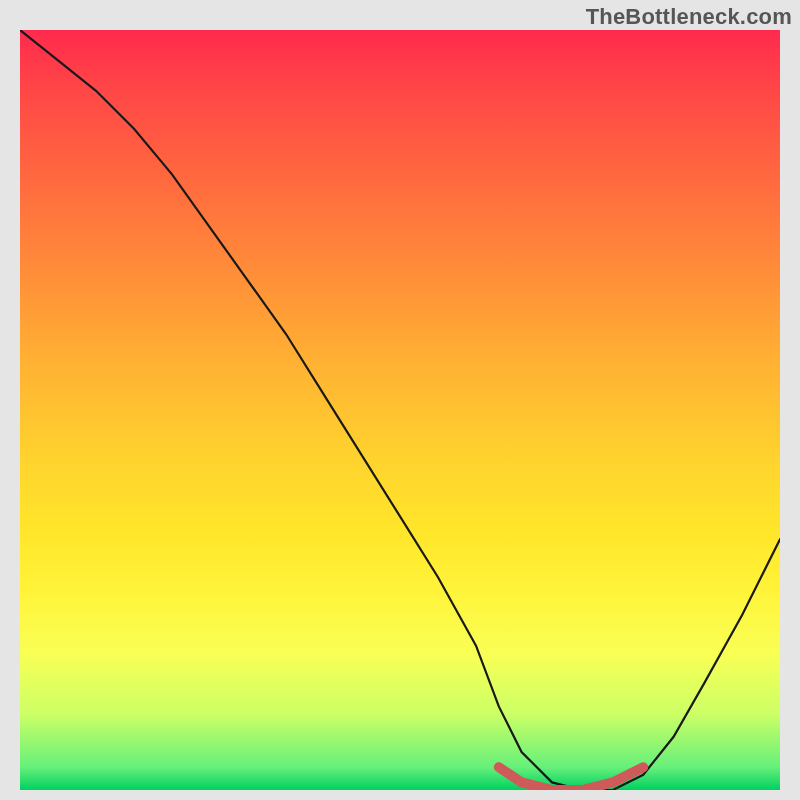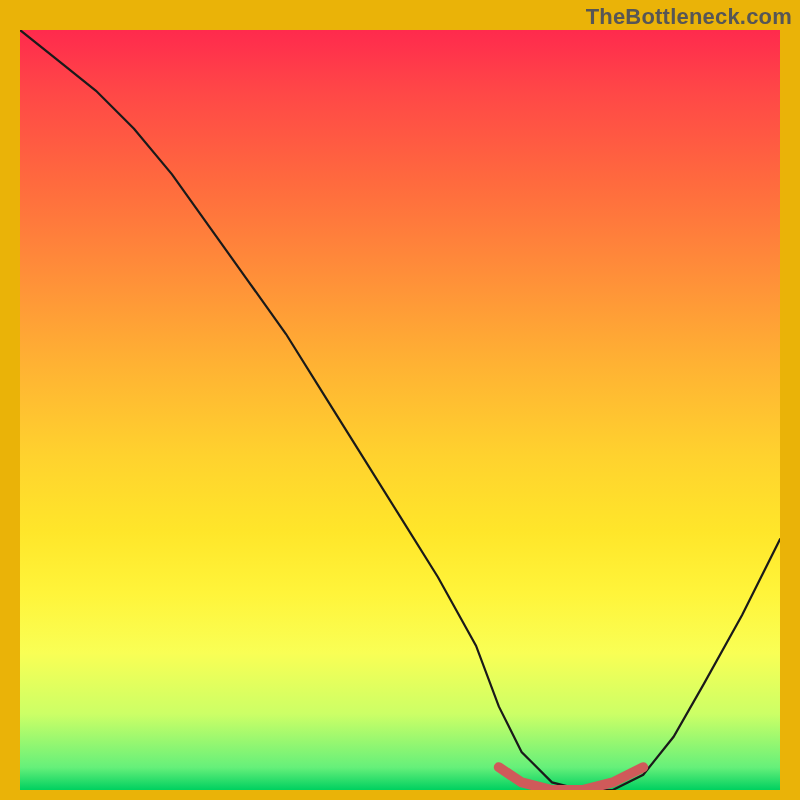--- a/index.html
+++ b/index.html
@@ -1,21 +1,21 @@
 <!DOCTYPE html>
 <html><head>
 <meta charset="utf-8">
 <style>
   * { margin: 0; padding: 0; box-sizing: border-box; }
   html, body { width: 800px; height: 800px; background: #000; overflow: hidden; }
   .stage {
     position: relative;
     width: 800px;
     height: 800px;
-    background: #eab308;
+    background: #e5e5e5;
   }
   .attribution {
     position: absolute;
     top: 4px;
     right: 8px;
     font-family: Arial, Helvetica, sans-serif;
     font-size: 22px;
     font-weight: 600;
     color: #565656;
     letter-spacing: 0.2px;

